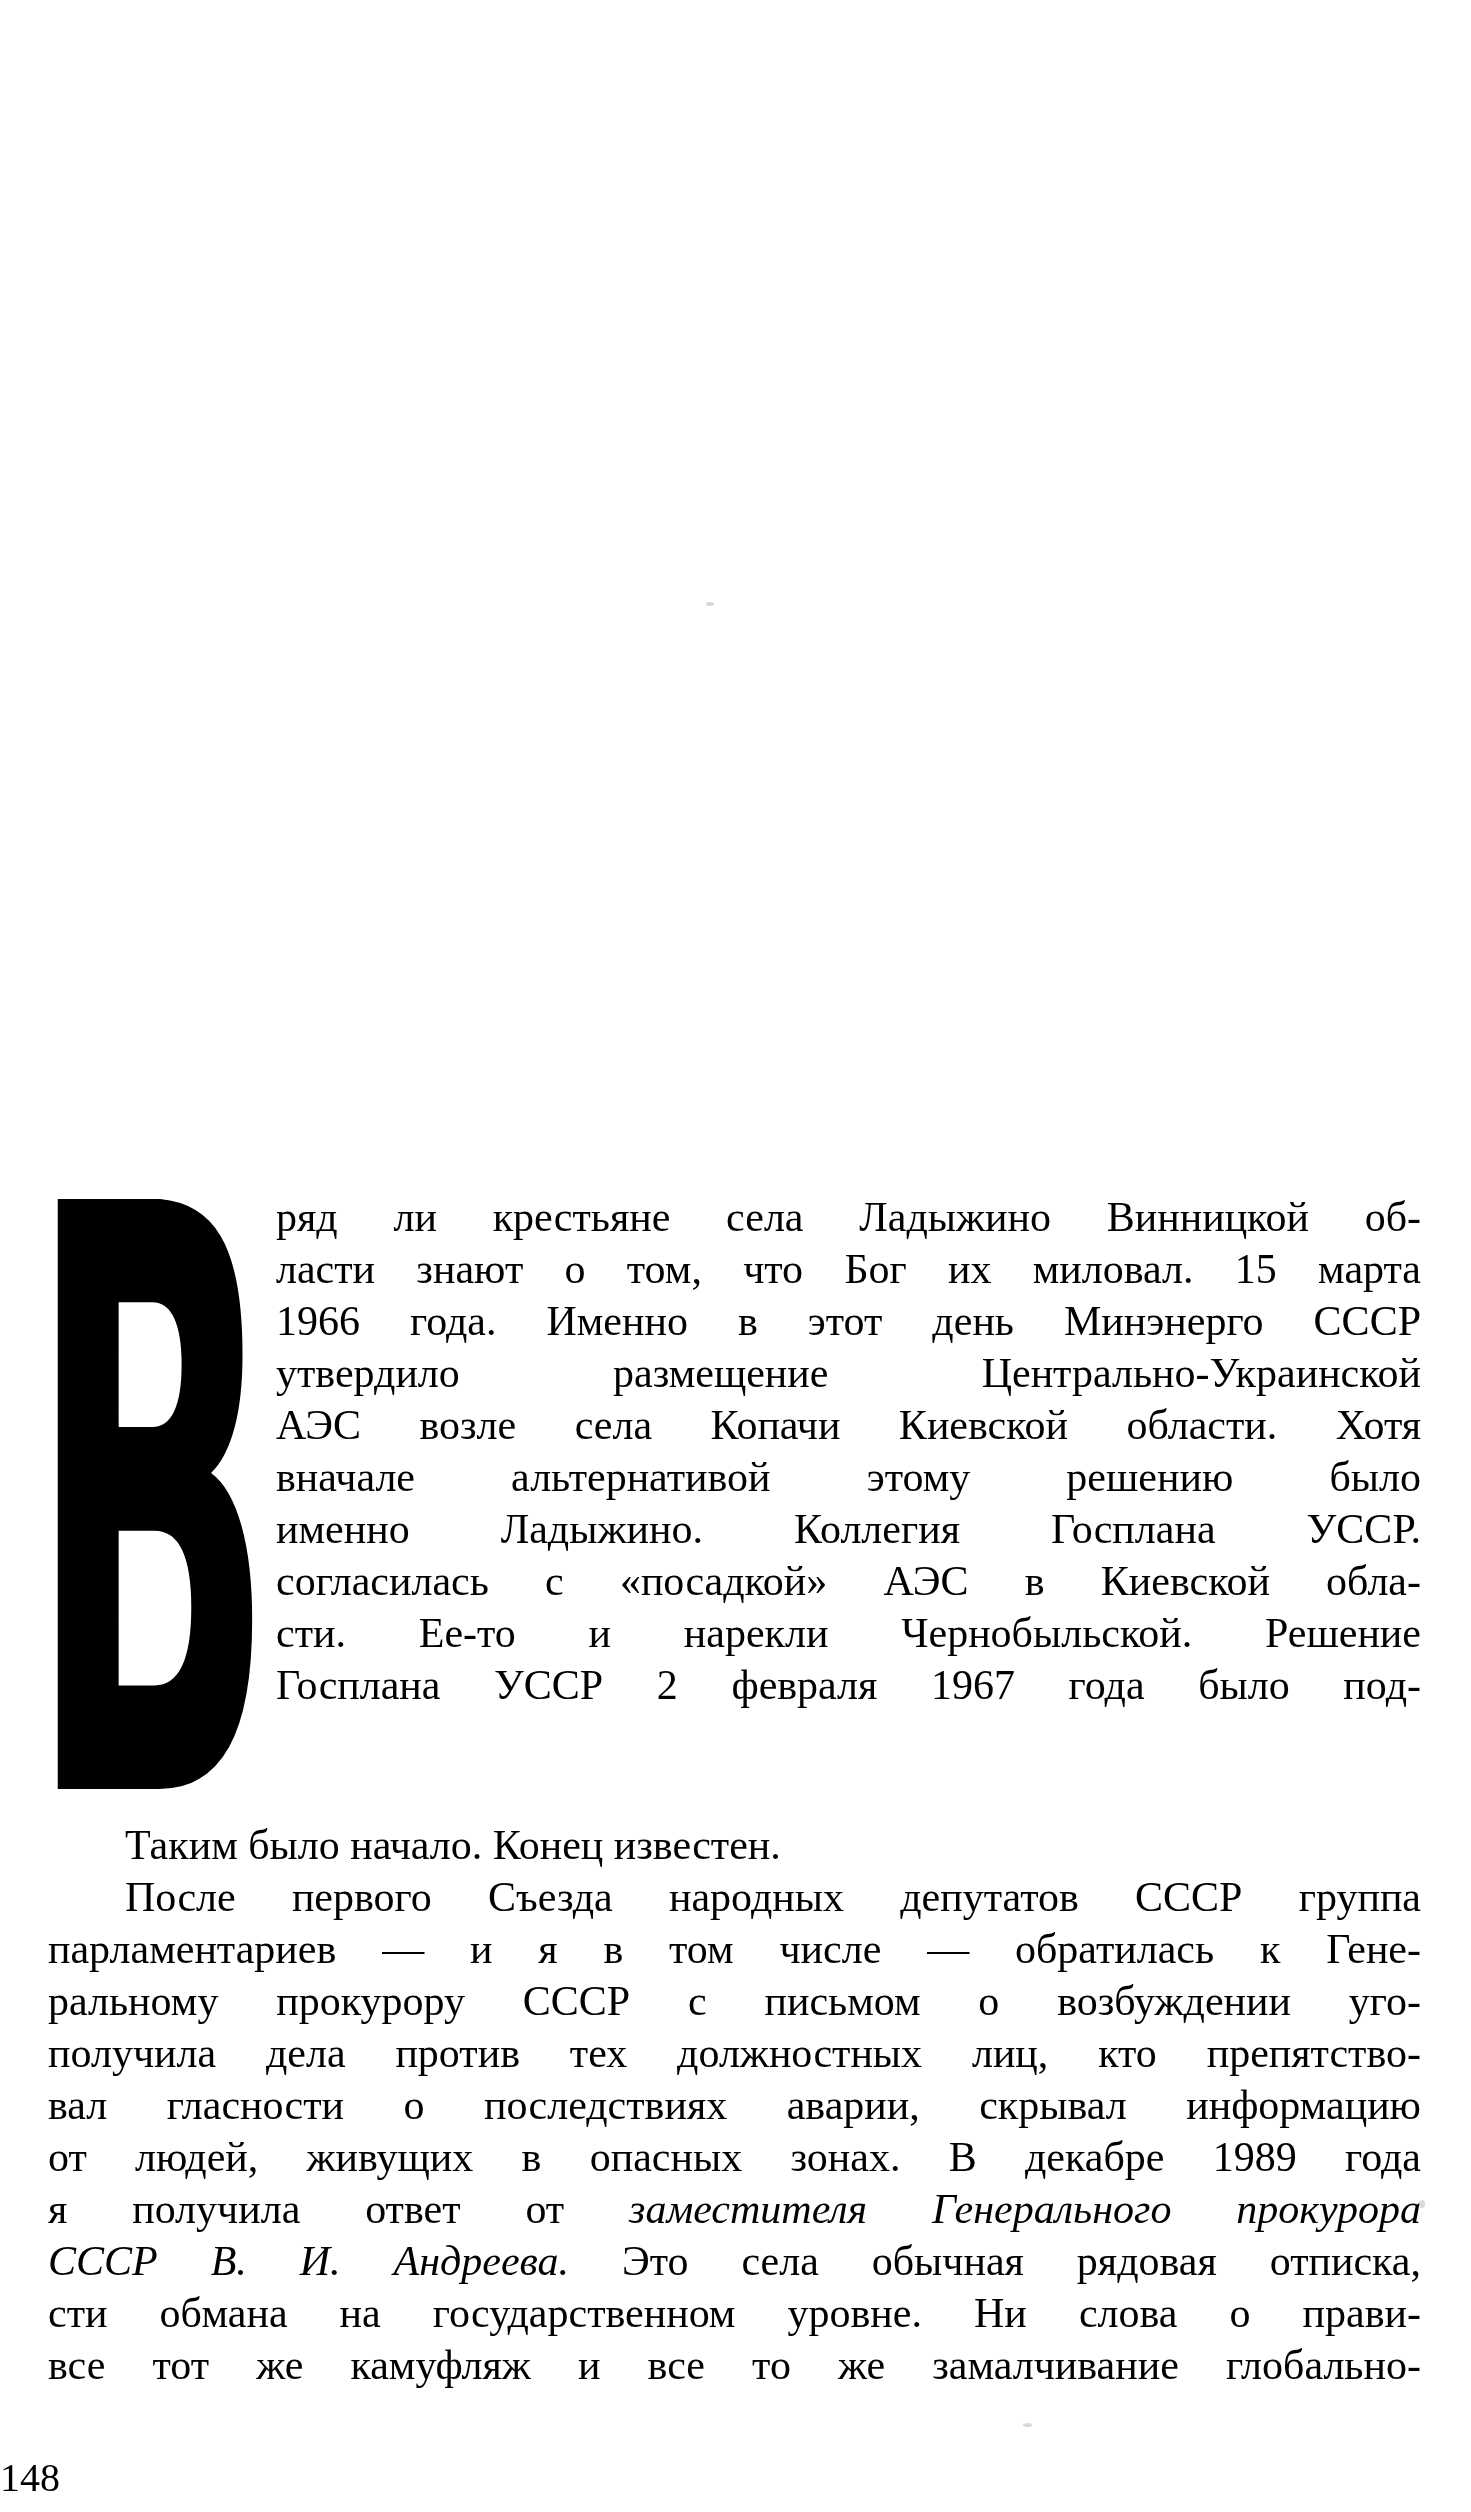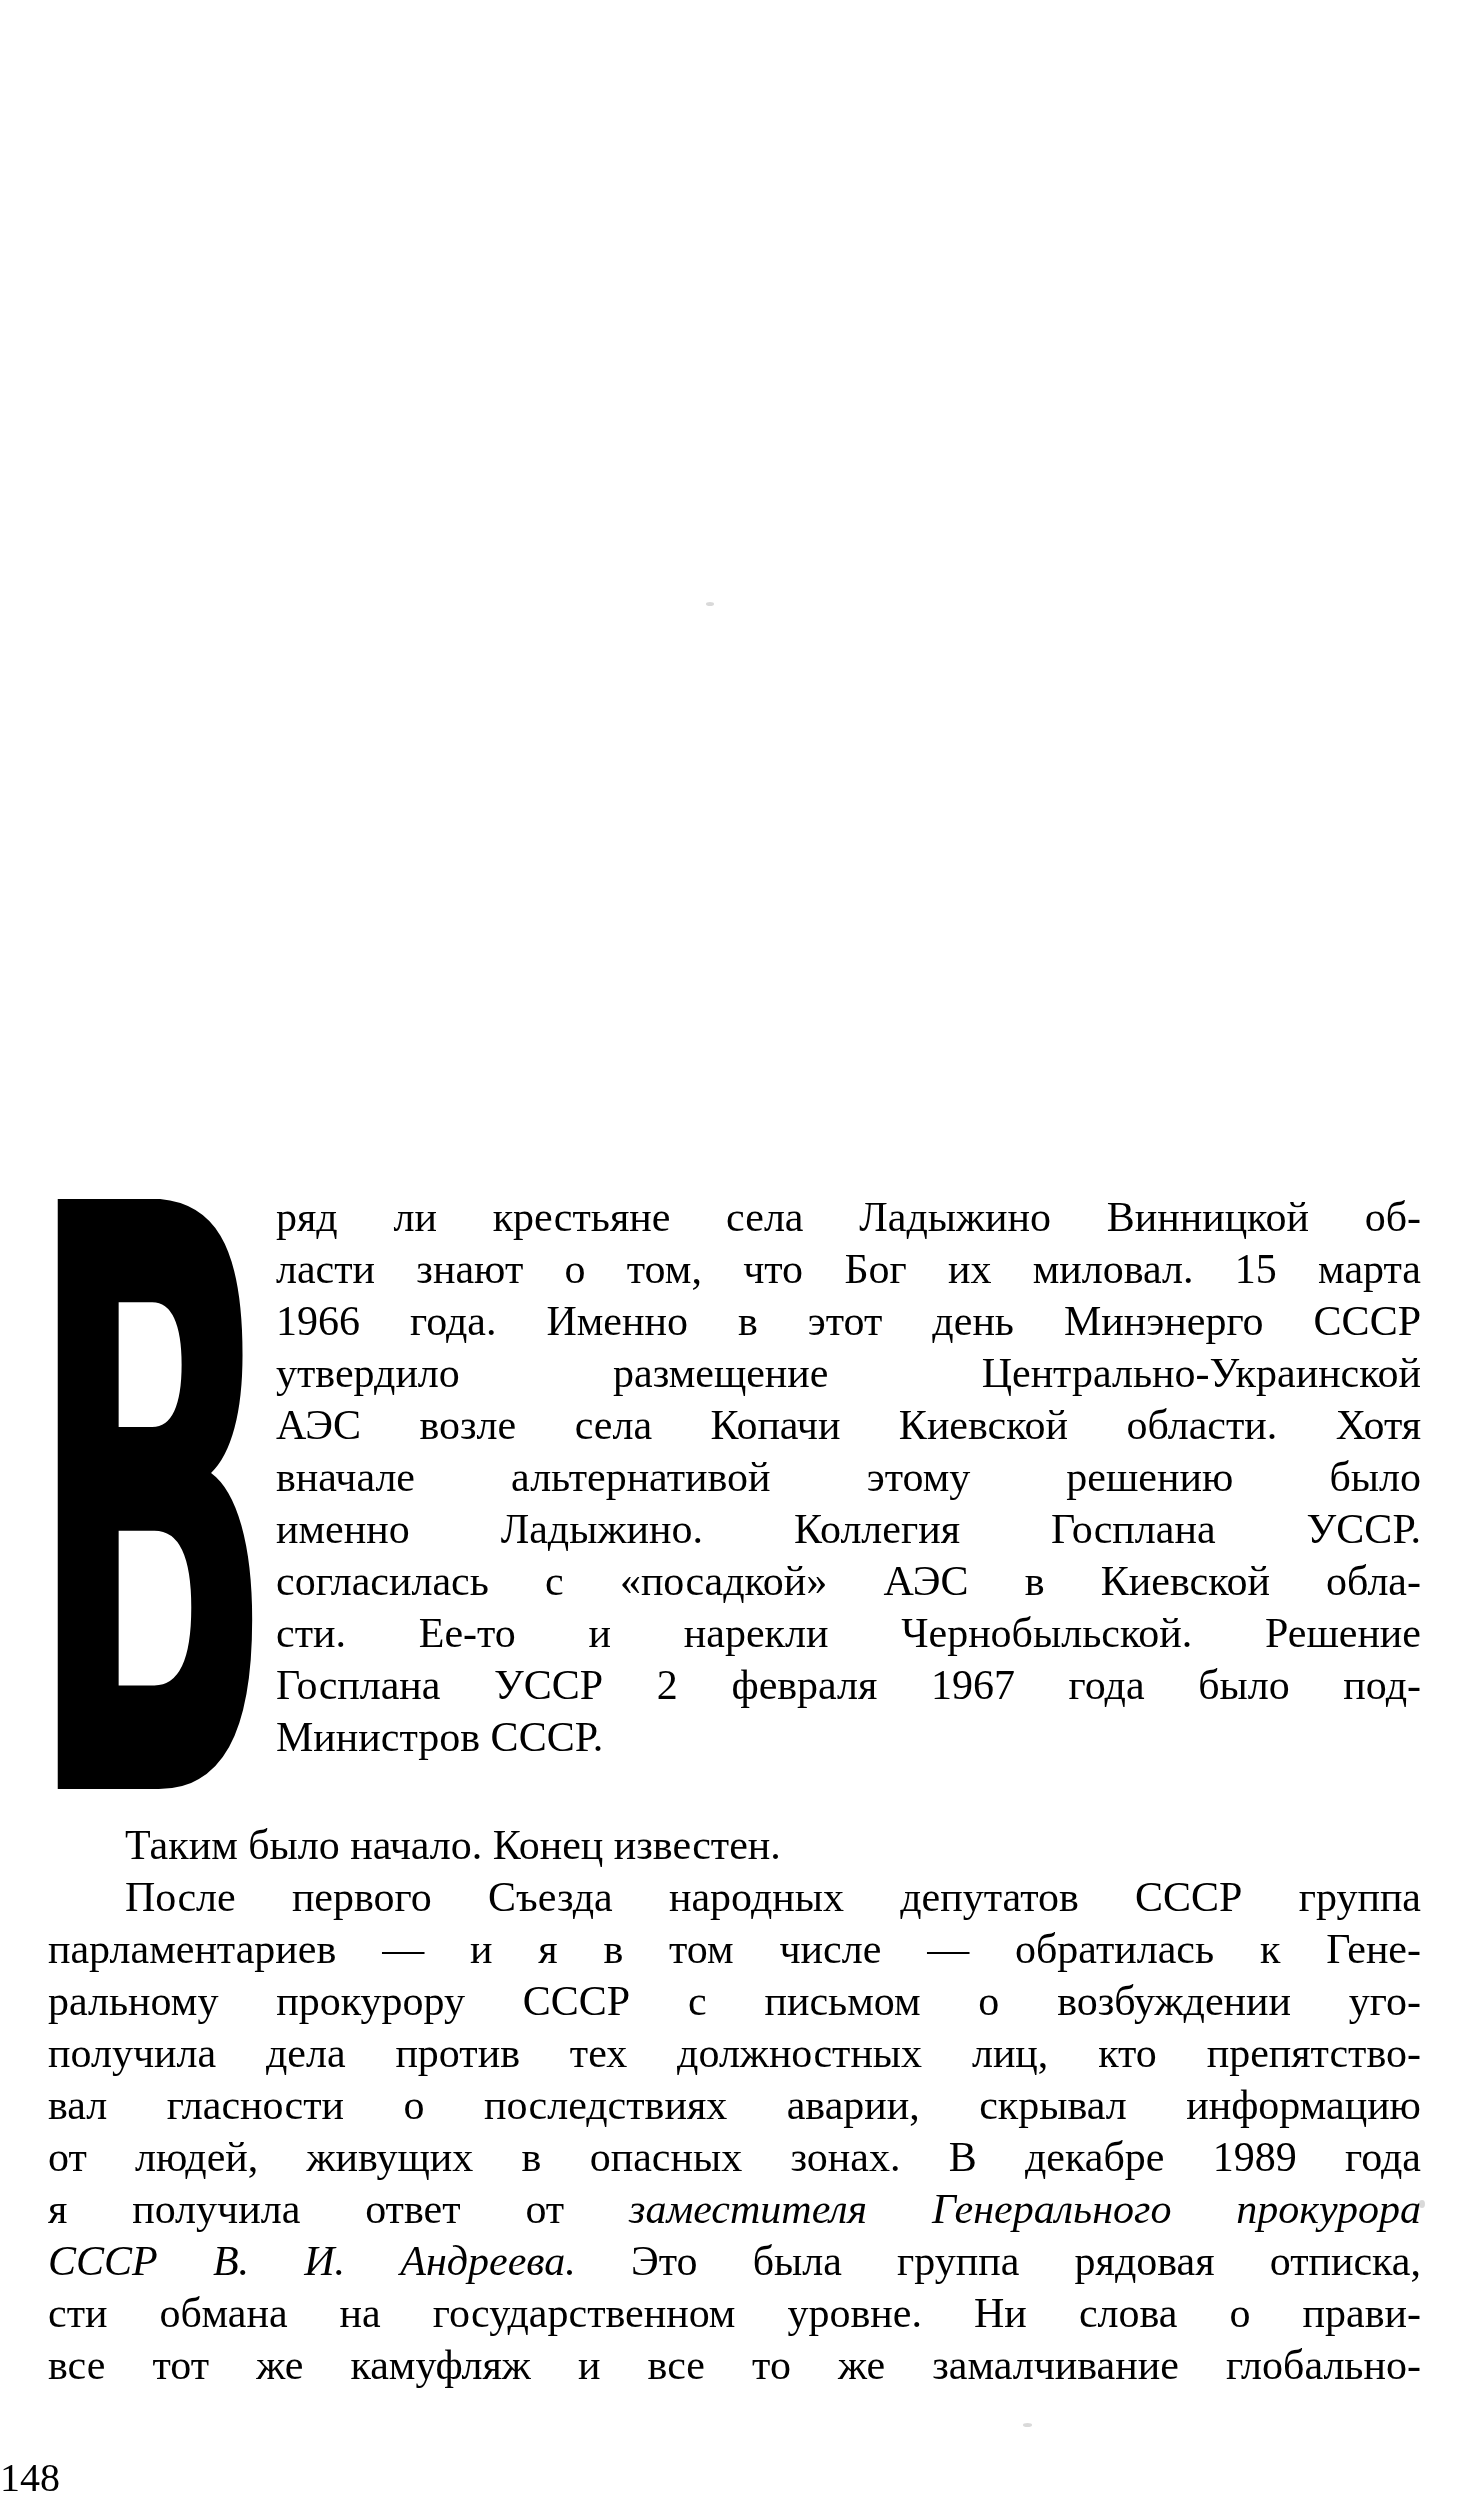--- a/index.html
+++ b/index.html
@@ -74,33 +74,32 @@
       <div class="line just"><span>ряд ли крестьяне села Ладыжино Винницкой об-</span></div>
       <div class="line just"><span>ласти знают о том, что Бог их миловал. 15 марта</span></div>
       <div class="line just"><span>1966 года. Именно в этот день Минэнерго СССР</span></div>
       <div class="line just"><span>утвердило размещение Центрально-Украинской</span></div>
       <div class="line just"><span>АЭС возле села Копачи Киевской области. Хотя</span></div>
       <div class="line just"><span>вначале альтернативой этому решению было</span></div>
       <div class="line just"><span>именно Ладыжино. Коллегия Госплана УССР.</span></div>
       <div class="line just"><span>согласилась с «посадкой» АЭС в Киевской обла-</span></div>
       <div class="line just"><span>сти. Ее-то и нарекли Чернобыльской. Решение</span></div>
       <div class="line just"><span>Госплана УССР 2 февраля 1967 года было под-</span></div>
-      <div class="line"><span>Министров СССР.</span></div>
     </div>
 
   <div class="block block-full">
       <div class="line ind"><span>Таким было начало. Конец известен.</span></div>
       <div class="line just ind"><span>После первого Съезда народных депутатов СССР группа</span></div>
       <div class="line just"><span>парламентариев — и я в том числе — обратилась к Гене-</span></div>
       <div class="line just"><span>ральному прокурору СССР с письмом о возбуждении уго-</span></div>
       <div class="line just"><span>получила дела против тех должностных лиц, кто препятство-</span></div>
       <div class="line just"><span>вал гласности о последствиях аварии, скрывал информацию</span></div>
       <div class="line just"><span>от людей, живущих в опасных зонах. В декабре 1989 года</span></div>
       <div class="line just"><span>я получила ответ от </span><span class="it">заместителя Генерального прокурора</span></div>
-      <div class="line just"><span class="it">СССР В. И. Андреева.</span><span> Это была группа рядовая отписка,</span></div>
+      <div class="line just"><span class="it">СССР В. И. Андреева.</span><span> Это села обычная рядовая отписка,</span></div>
       <div class="line just"><span>сти обмана на государственном уровне. Ни слова о прави-</span></div>
       <div class="line just"><span>все тот же камуфляж и все то же замалчивание глобально-</span></div>
     </div>
 
   <div class="page-number">148</div>
 
 </div>
 
 
 </body></html>

